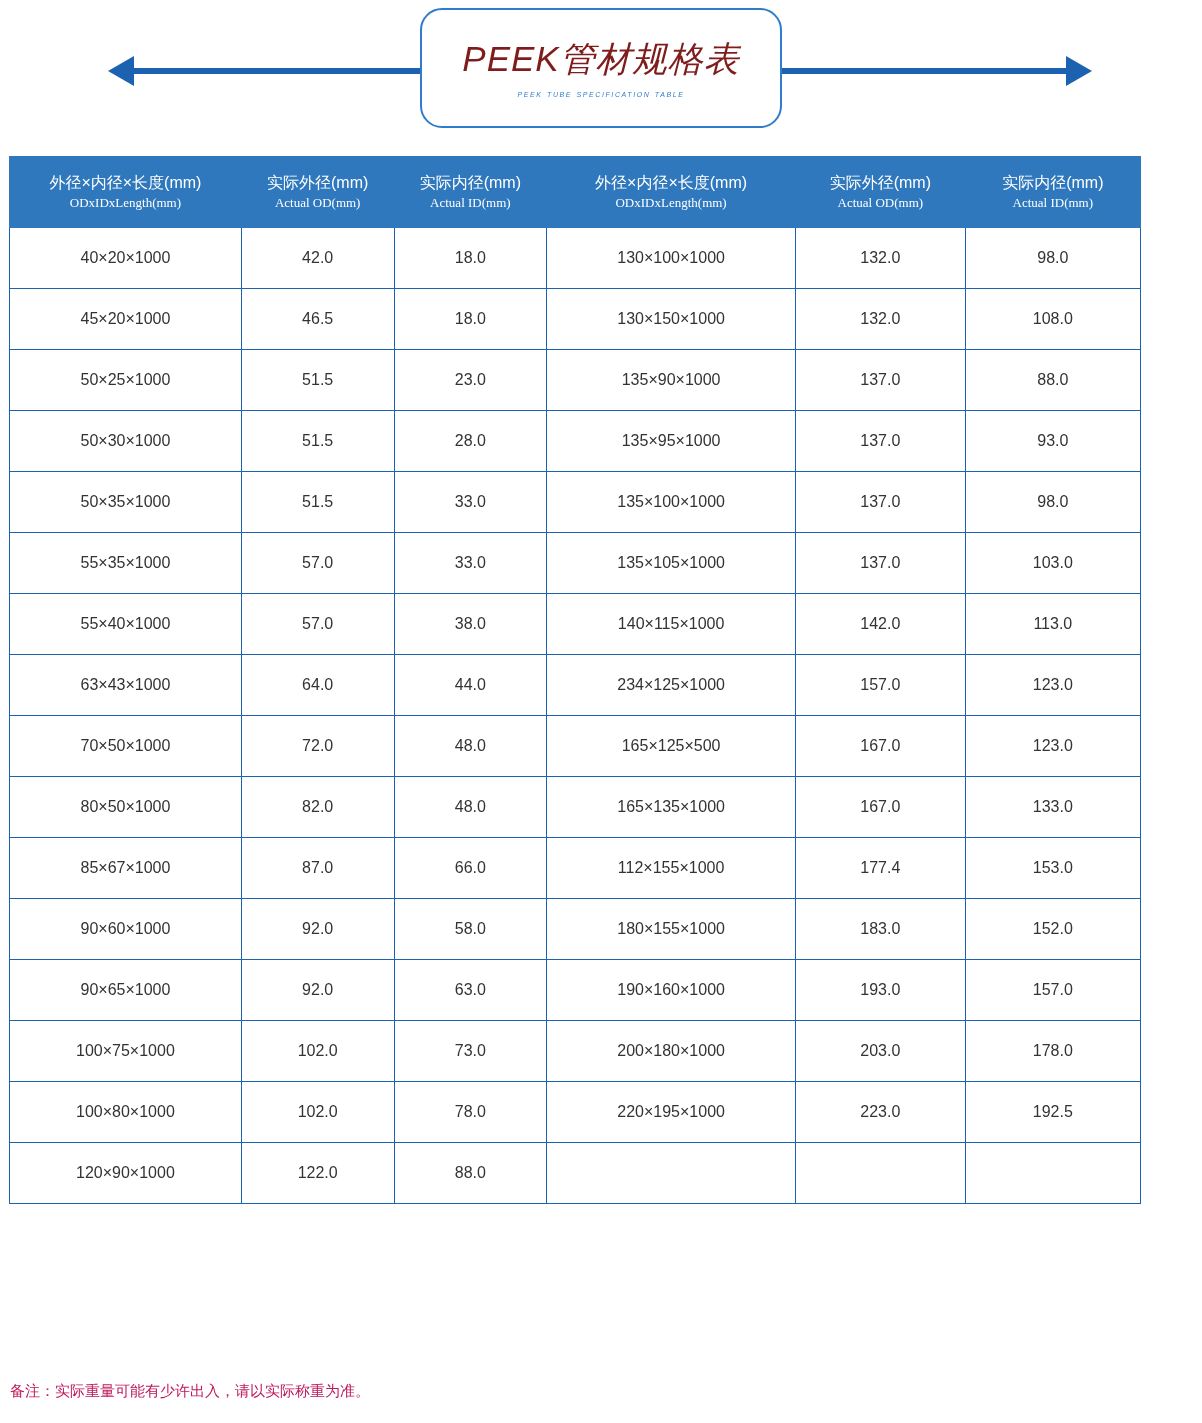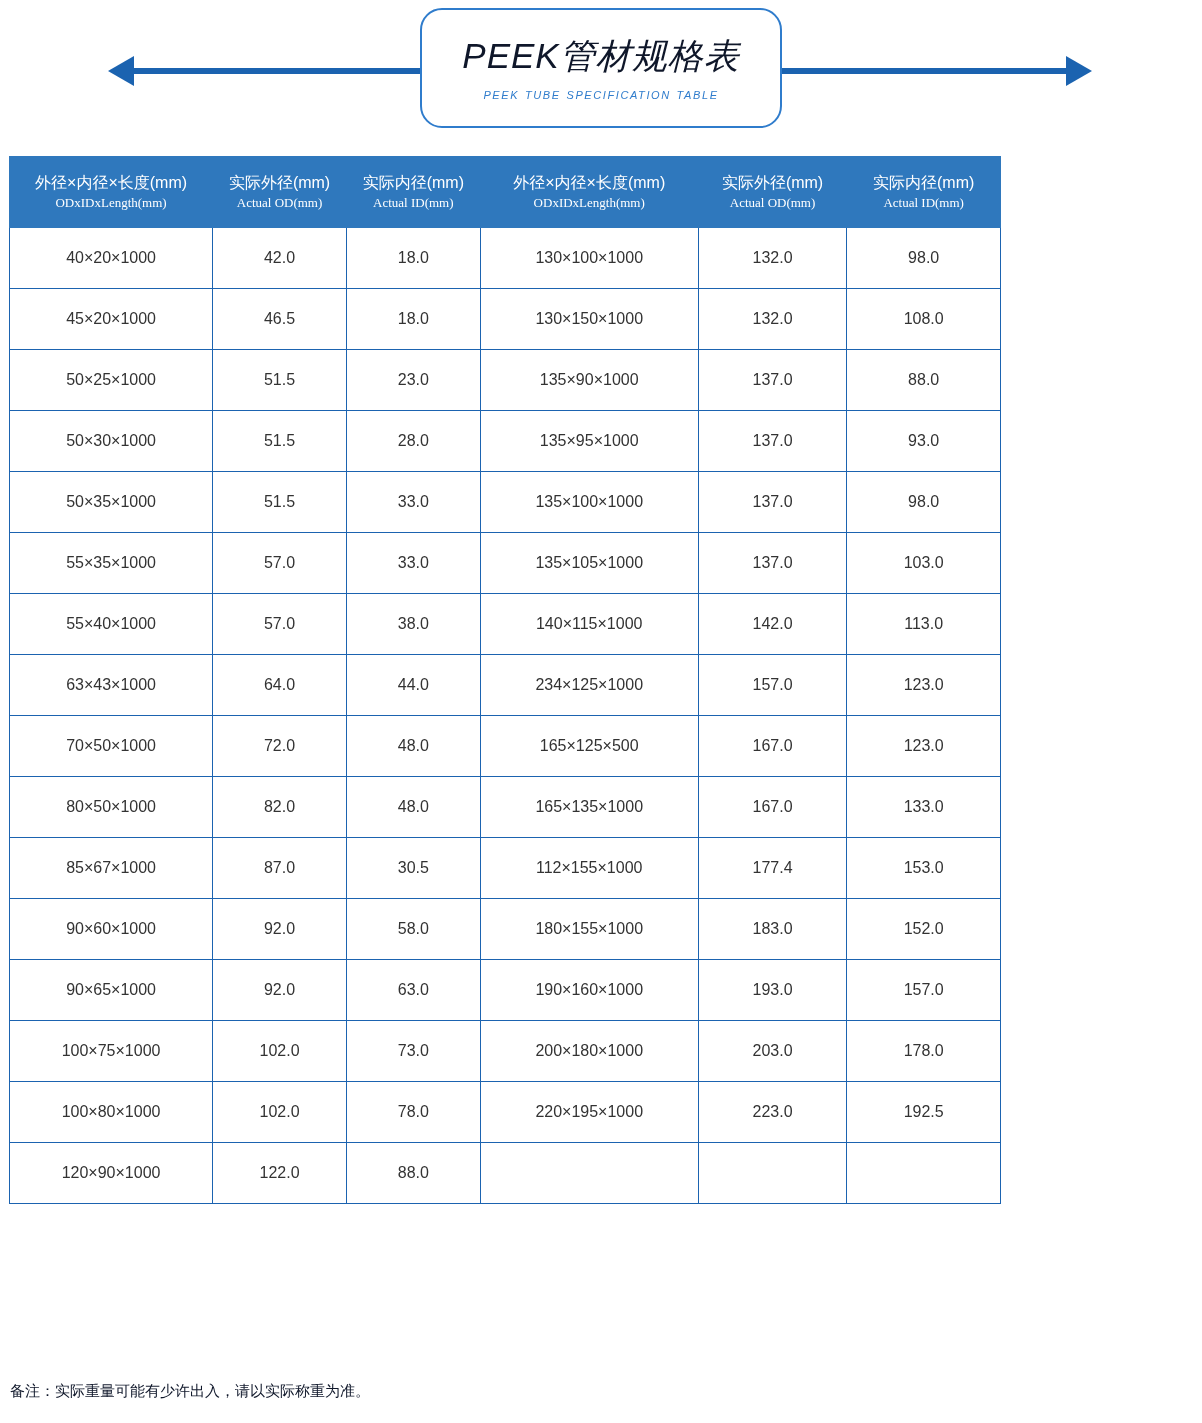--- a/index.html
+++ b/index.html
@@ -58,41 +58,41 @@
     border-radius: 22px;
     background: #ffffff;
     box-sizing: border-box;
     display: flex;
     flex-direction: column;
     align-items: center;
     justify-content: center;
   }
   .title-cn {
     font-size: 35px;
-    color: #0f172a;
+    color: #7f1d1d;
     font-style: italic;
     letter-spacing: 1px;
     line-height: 1.2;
     white-space: nowrap;
   }
   .title-en {
     margin-top: 8px;
-    font-size: 15px;
+    font-size: 10px;
     color: #2f7ccc;
     font-style: italic;
     letter-spacing: 1.6px;
     font-variant: small-caps;
     text-transform: lowercase;
     white-space: nowrap;
   }
 
   
   table.spec {
     border-collapse: collapse;
-    width: 992px;
+    width: 1132px;
     margin: 16px 9px 0 9px;
     table-layout: fixed;
   }
   table.spec th,
   table.spec td {
     border: 1px solid #1b63b0;
     text-align: center;
     vertical-align: middle;
   }
   table.spec thead th {
@@ -120,21 +120,21 @@
     background: #ffffff;
   }
   td.empty { border-color: #1b63b0; }
 
   
   .footnote {
     position: absolute;
     left: 10px;
     bottom: 22px;
     font-size: 15px;
-    color: #0f172a;
+    color: #be185d;
   }
 </style>
 </head>
 <body>
 
 <div class="banner">
   <div class="arrow-head left"></div>
   <div class="arrow-line left"></div>
   <div class="arrow-line right"></div>
   <div class="arrow-head right"></div>
@@ -259,21 +259,21 @@
         <td>80×50×1000</td>
         <td>82.0</td>
         <td>48.0</td>
         <td>165×135×1000</td>
         <td>167.0</td>
         <td>133.0</td>
       </tr>
       <tr>
         <td>85×67×1000</td>
         <td>87.0</td>
-        <td>30.5</td>
+        <td>66.0</td>
         <td>112×155×1000</td>
         <td>177.4</td>
         <td>153.0</td>
       </tr>
       <tr>
         <td>90×60×1000</td>
         <td>92.0</td>
         <td>58.0</td>
         <td>180×155×1000</td>
         <td>183.0</td>

